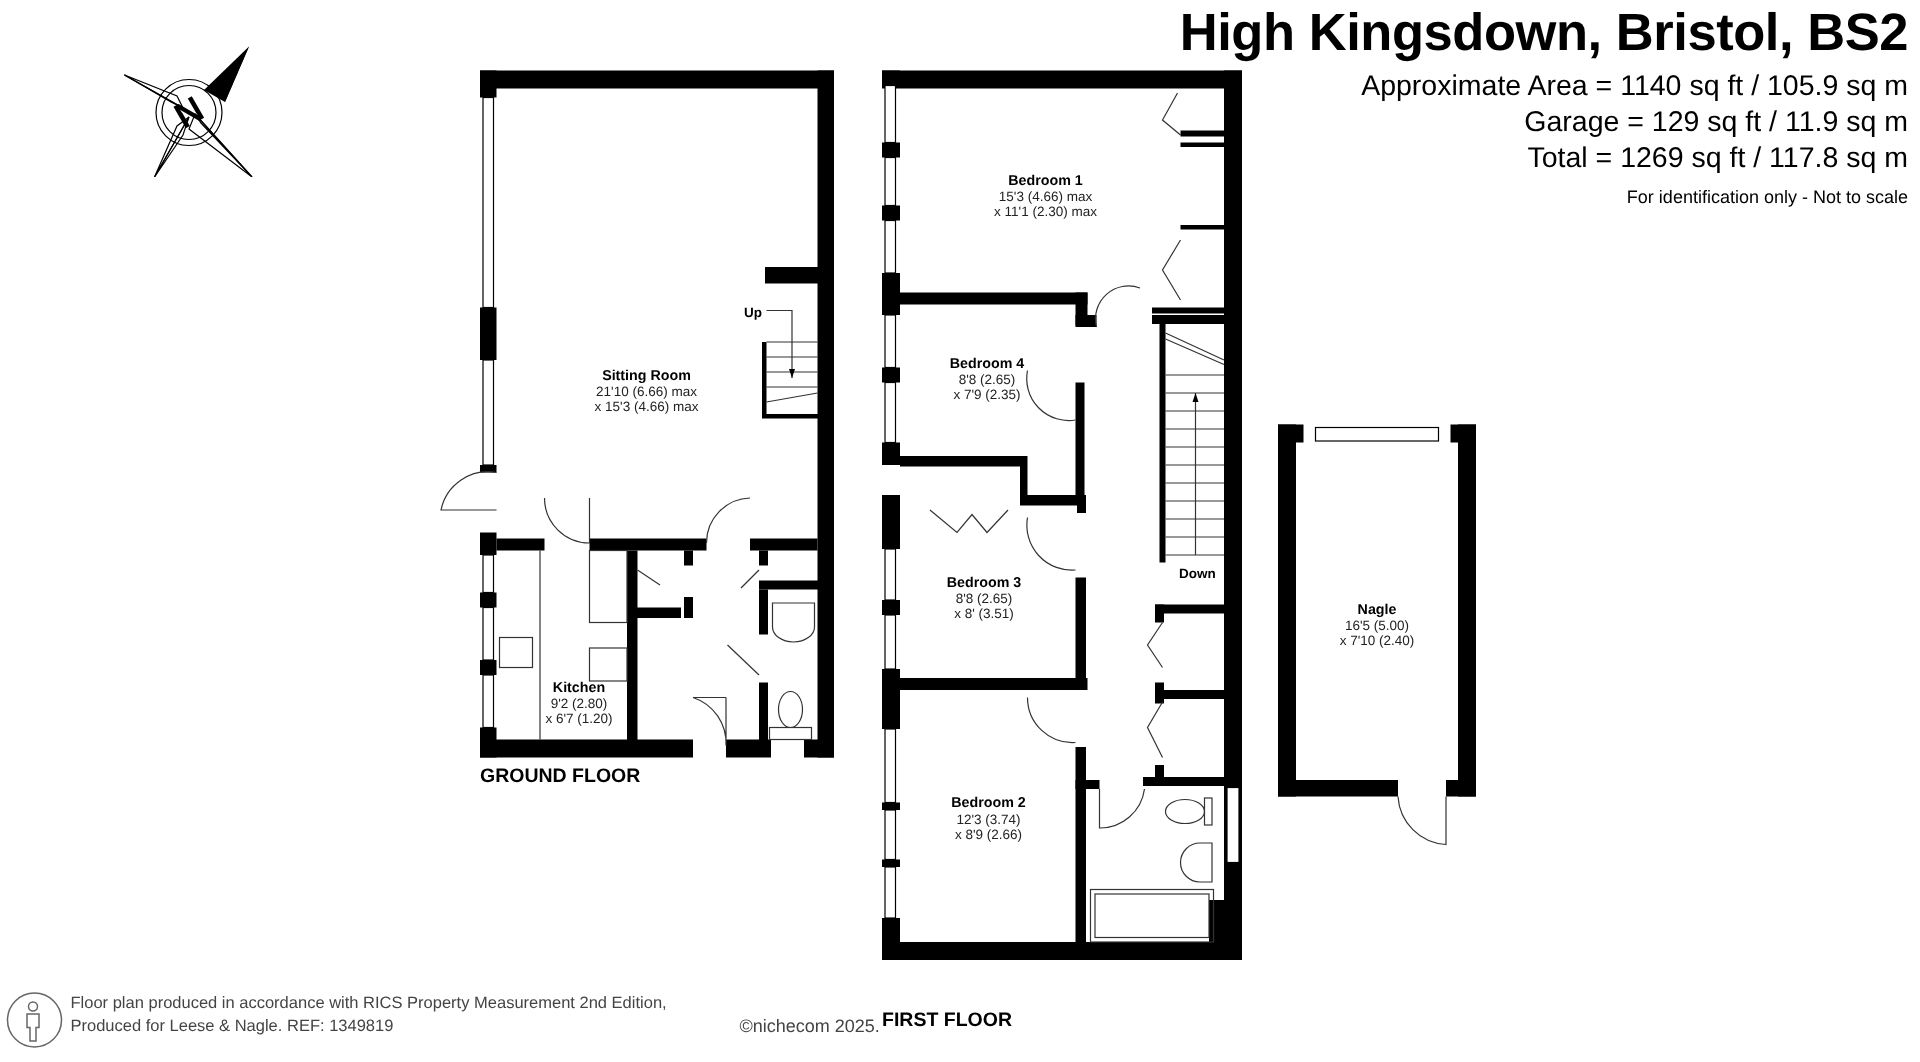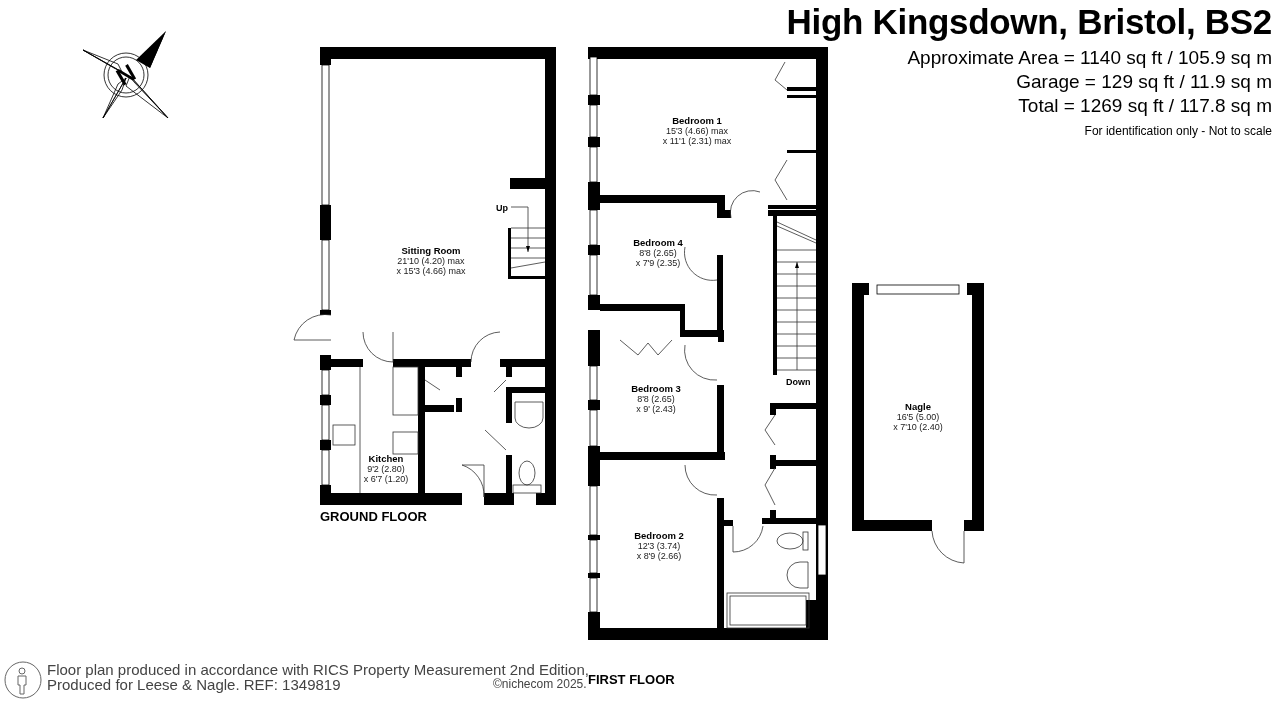--- a/index.html
+++ b/index.html
@@ -6,21 +6,21 @@
   body { width:1280px; height:708px; position:relative; overflow:hidden; font-family:"Liberation Sans", sans-serif; color:#000; }
   #plan { position:absolute; left:0; top:0; }
   .title { position:absolute; right:8px; top:2px; font-size:35px; font-weight:bold; white-space:nowrap; letter-spacing:-0.3px; }
   .area-line { position:absolute; right:8px; font-size:19px; white-space:nowrap; }
   .note { position:absolute; right:8px; top:124px; font-size:12px; white-space:nowrap; }
   .room-label { position:absolute; text-align:center; font-size:9px; line-height:10px; transform:translateX(-50%); white-space:nowrap; color:#222; }
   .room-label .nm { font-weight:bold; font-size:9.5px; color:#000; display:block; }
   .room-label span { display:block; }
   .floor-label { position:absolute; font-weight:bold; font-size:13px; white-space:nowrap; }
   .small-label { position:absolute; font-size:9px; font-weight:bold; white-space:nowrap; }
-  .footer { position:absolute; left:47px; top:662px; font-size:15px; line-height:15px; color:#444; white-space:nowrap; }
+  .footer { position:absolute; left:47px; top:662px; font-size:11px; line-height:15px; color:#444; white-space:nowrap; }
   .footer span { display:block; }
   .copyright { position:absolute; left:493px; top:677px; font-size:12px; color:#444; white-space:nowrap; }
   .person-icon { position:absolute; left:3px; top:660px; width:40px; height:40px; }
   .compass { position:absolute; left:78px; top:28px; width:96px; height:90px; }
 </style>
 </head>
 <body>
 
 <svg id="plan" width="1280" height="708" viewBox="0 0 1280 708">
   <g fill="#000">
@@ -213,45 +213,45 @@
 </svg>
 
 <div class="title">High Kingsdown, Bristol, BS2</div>
 <div class="area-line" style="top:47px">Approximate Area = 1140 sq ft / 105.9 sq m</div>
 <div class="area-line" style="top:71px">Garage  = 129 sq ft / 11.9 sq m</div>
 <div class="area-line" style="top:95px">Total = 1269 sq ft / 117.8 sq m</div>
 <div class="note">For identification only - Not to scale</div>
 
 <div class="room-label" style="left:431px; top:203px;margin-top:43px;">
   <span class="nm">Sitting Room</span>
-  <span>21'10 (4.20) max</span>
+  <span>21'10 (6.66) max</span>
   <span>x 15'3 (4.66) max</span>
 </div>
 <div class="small-label" style="left:496px; top:203px;">Up</div>
 <div class="room-label" style="left:386px; top:454px;">
   <span class="nm">Kitchen</span>
   <span>9'2 (2.80)</span>
   <span>x 6'7 (1.20)</span>
 </div>
 <div class="floor-label" style="left:320px; top:509px;">GROUND FLOOR</div>
 
 <div class="room-label" style="left:697px; top:116px;">
   <span class="nm">Bedroom 1</span>
   <span>15'3 (4.66) max</span>
-  <span>x 11'1 (2.31) max</span>
+  <span>x 11'1 (2.30) max</span>
 </div>
 <div class="room-label" style="left:658px; top:238px;">
   <span class="nm">Bedroom 4</span>
   <span>8'8 (2.65)</span>
   <span>x 7'9 (2.35)</span>
 </div>
 <div class="room-label" style="left:656px; top:384px;">
   <span class="nm">Bedroom 3</span>
   <span>8'8 (2.65)</span>
-  <span>x 9' (2.43)</span>
+  <span>x 8' (3.51)</span>
 </div>
 <div class="room-label" style="left:659px; top:531px;">
   <span class="nm">Bedroom 2</span>
   <span>12'3 (3.74)</span>
   <span>x 8'9 (2.66)</span>
 </div>
 <div class="small-label" style="left:786px; top:377px;">Down</div>
 <div class="floor-label" style="left:588px; top:672px;">FIRST FLOOR</div>
 
 <div class="room-label" style="left:918px; top:402px;">

